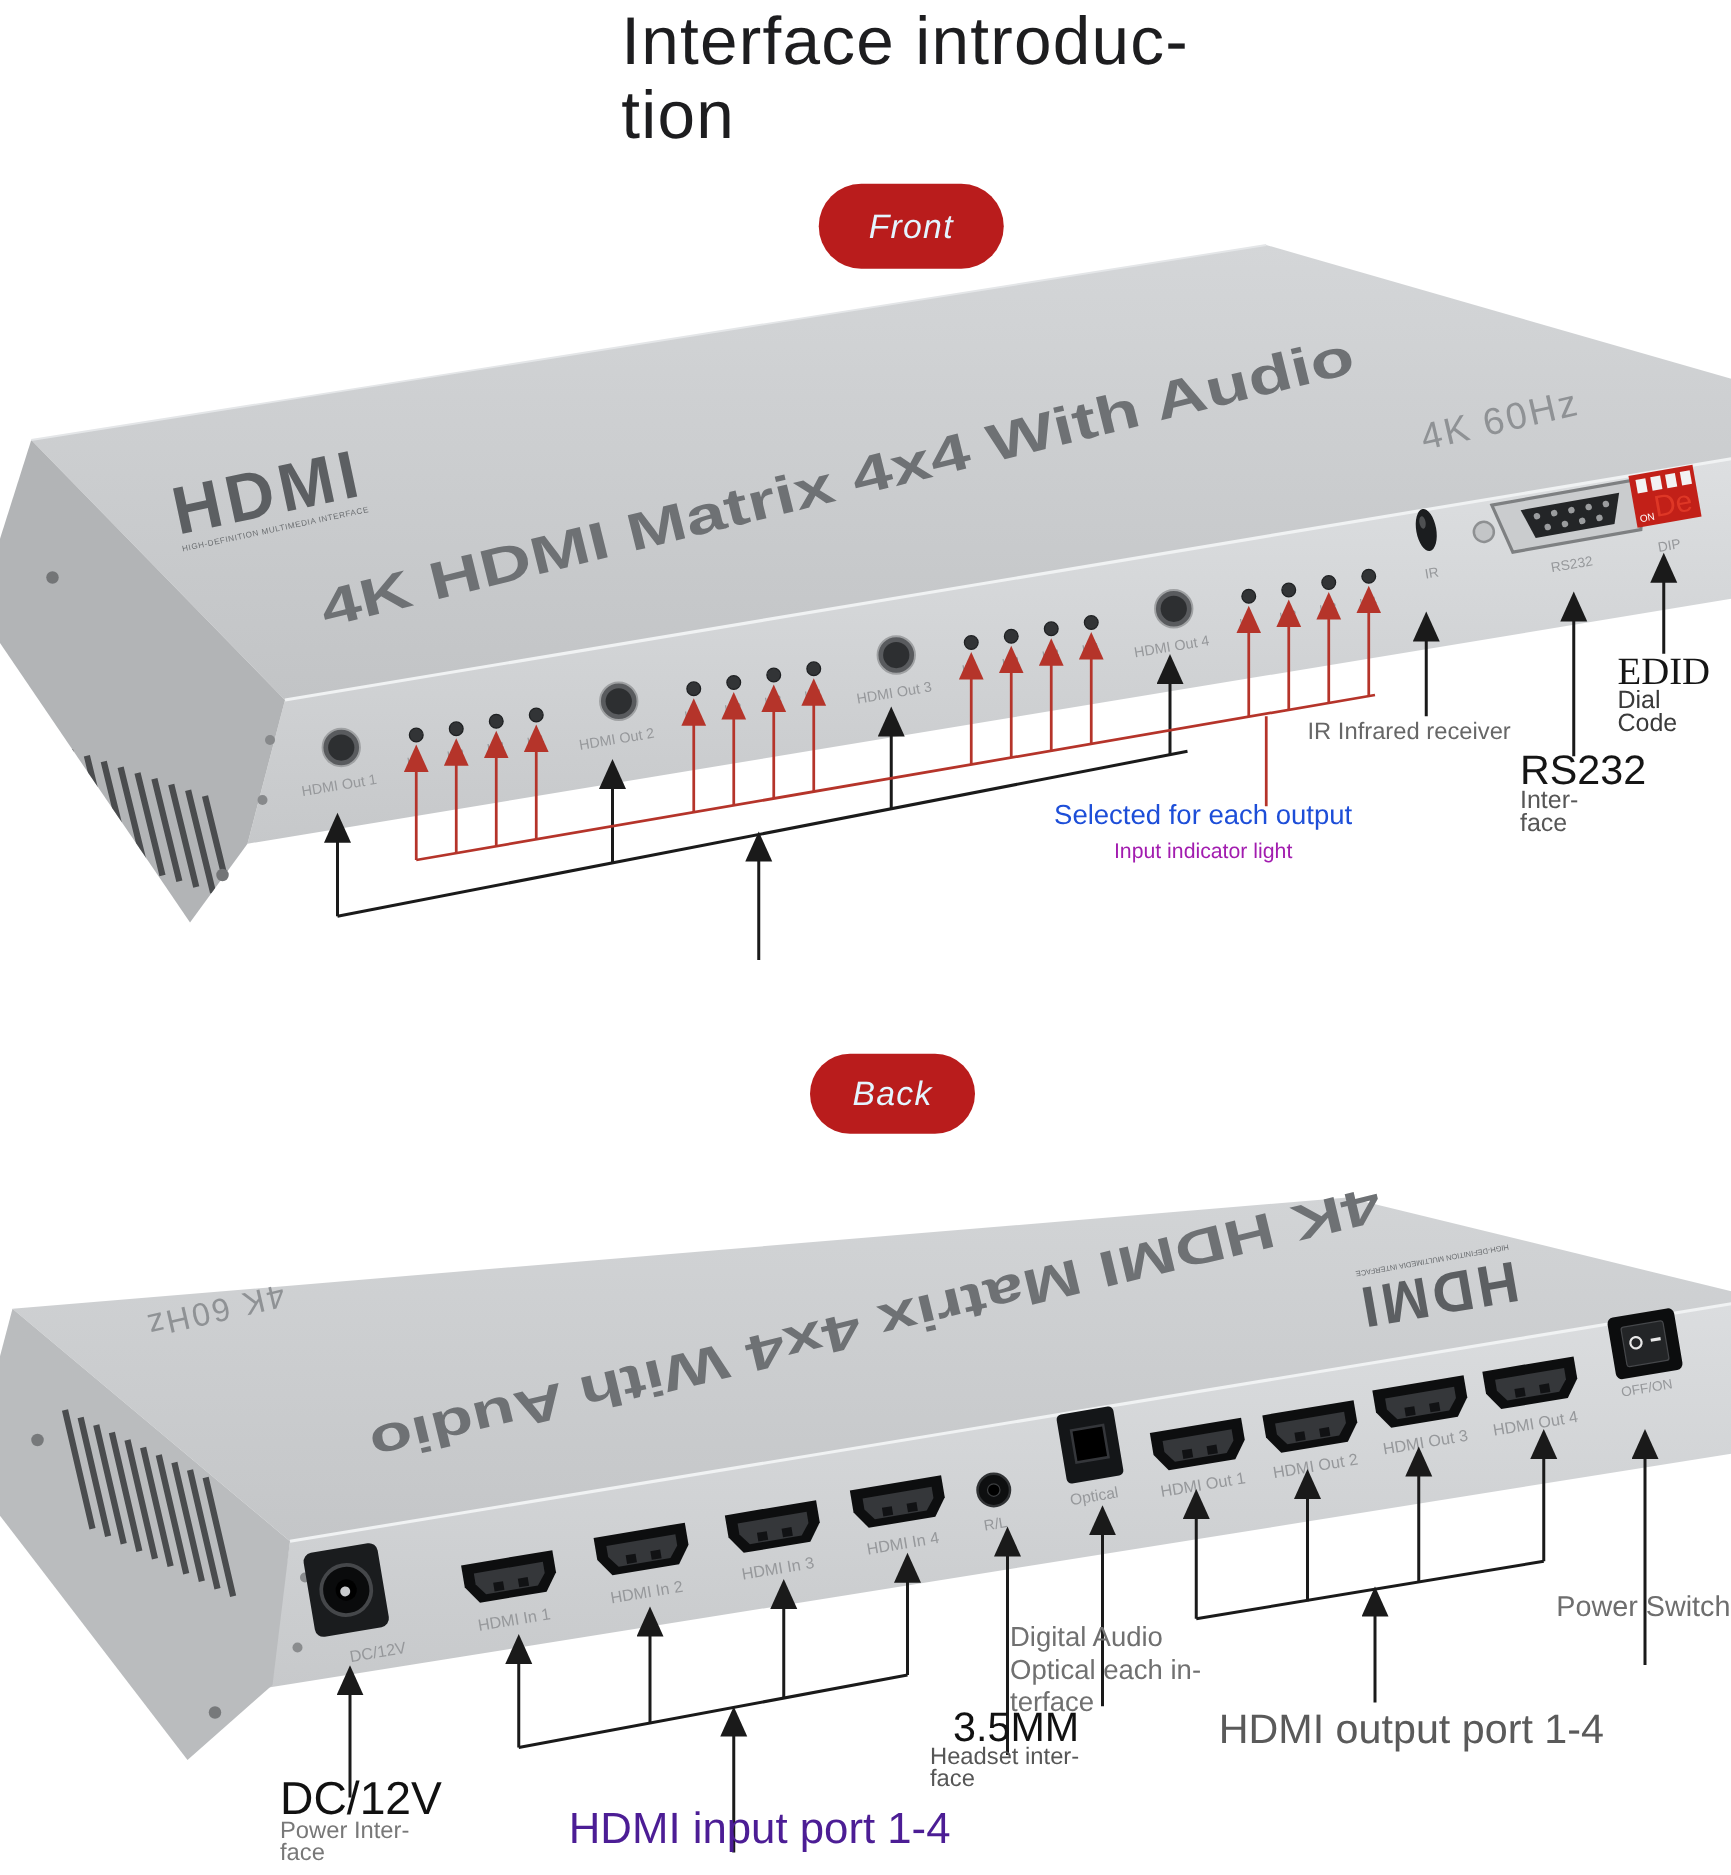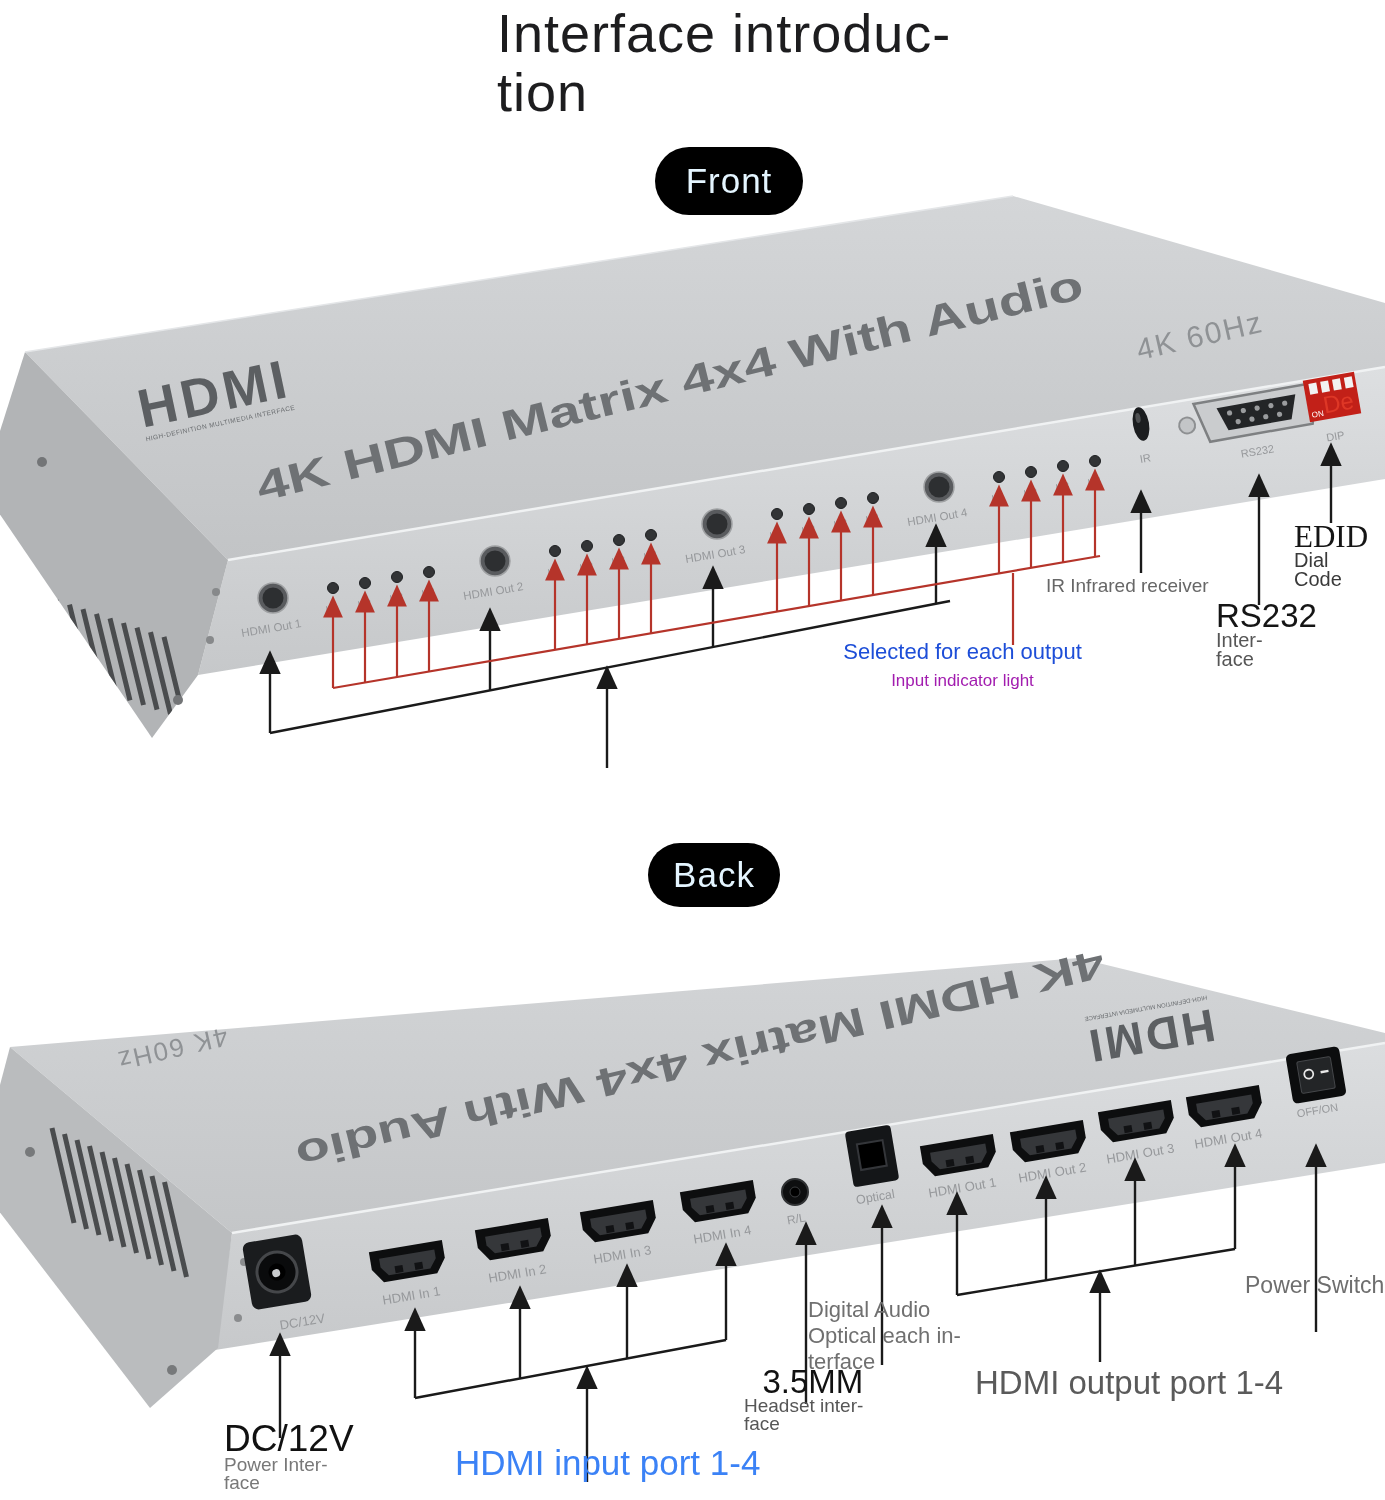--- a/index.html
+++ b/index.html
@@ -2,40 +2,40 @@
 <html><head>
 <meta charset="utf-8">
 <style>
   html,body{margin:0;padding:0;background:#ffffff;}
   .page{position:relative;width:1385px;height:1500px;overflow:hidden;
         font-family:"Liberation Sans",sans-serif;background:#ffffff;}
   .page svg{position:absolute;left:0;top:0;z-index:1;}
   svg text{font-family:"Liberation Sans",sans-serif;}
   .ann{position:absolute;z-index:3;white-space:nowrap;}
   .title{left:497px;top:4px;font-size:54px;line-height:1.1;color:#1d1d1f;letter-spacing:1px;}
-  .badge{position:absolute;z-index:3;background:#000000;color:#e4f5ff;
+  .badge{position:absolute;z-index:3;background:#b91c1c;color:#e4f5ff;
          display:flex;align-items:center;justify-content:center;
-         font-size:35px;letter-spacing:1px;}
+         font-size:27px;letter-spacing:1px;font-style:italic;}
   .badge.front{left:655px;top:147px;width:148px;height:68px;border-radius:34px;}
   .badge.back{left:648px;top:843px;width:132px;height:64px;border-radius:32px;}
   .ir-ann{left:1046px;top:575px;font-size:19px;color:#676767;}
   .edid{left:1294px;top:522px;color:#151515;line-height:0.95;}
   .edid .big{font-size:31px;font-family:Liberation Serif, serif;}
   .edid .sub{font-size:20px;color:#3a3a3a;}
   .rs232{left:1216px;top:600px;color:#151515;line-height:0.95;}
   .rs232 .big{font-size:33px;}
   .rs232 .sub{font-size:20px;color:#565656;}
   .redtext{left:790px;top:641px;width:345px;text-align:center;line-height:1;}
   .redtext .l1{font-size:22px;color:#1d4ed8;}
   .redtext .l2{font-size:17px;color:#a21caf;margin-top:9px;}
   .outsel{left:395px;top:770px;width:440px;text-align:center;font-size:20px;color:#8d8d8d;}
   .dcblock{left:224px;top:1421px;line-height:0.95;}
   .dcblock .big{font-size:37px;color:#111;}
   .dcblock .sub{font-size:19px;color:#787878;}
-  .inlabel{left:455px;top:1443px;font-size:35px;color:#3b82f6;}
+  .inlabel{left:455px;top:1443px;font-size:35px;color:#4c1d95;}
   .mm35{left:744px;top:1366px;line-height:0.95;}
   .mm35 .big{font-size:33px;color:#111;text-align:right;}
   .mm35 .sub{font-size:19px;color:#565656;}
   .digaud{left:808px;top:1297px;font-size:22px;color:#707070;line-height:1.18;}
   .outlabel{left:975px;top:1364px;font-size:33px;color:#5a5a5a;}
   .pwr{left:1245px;top:1272px;font-size:23px;color:#6e6e6e;}
 </style>
 </head>
 <body>
 

